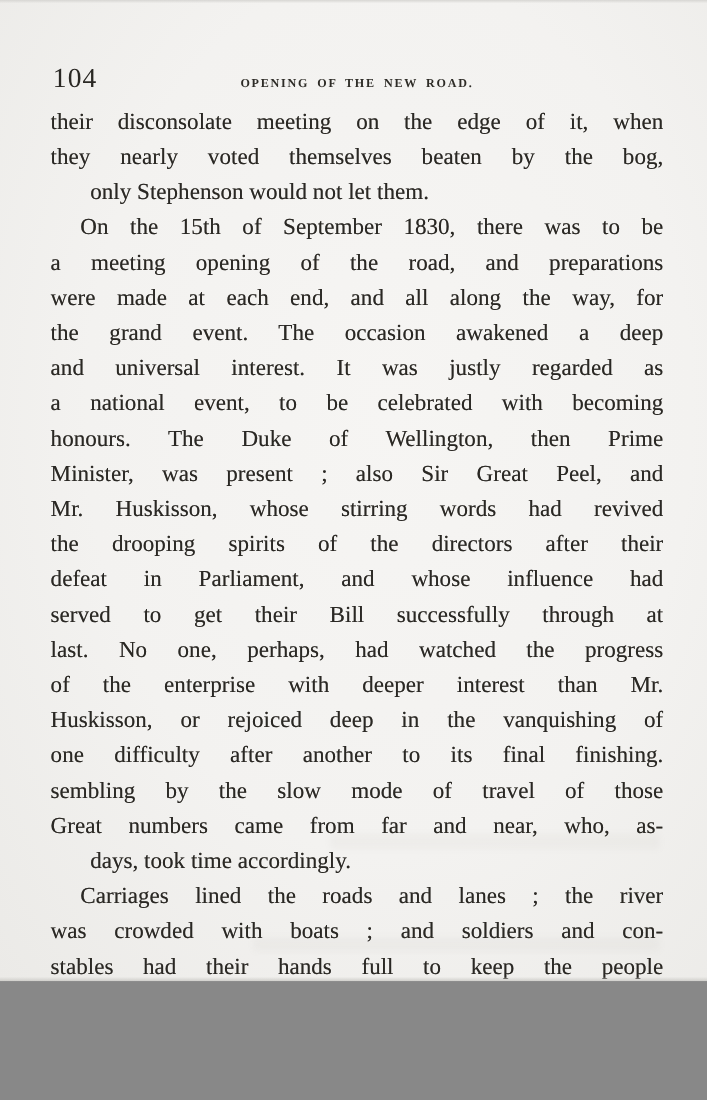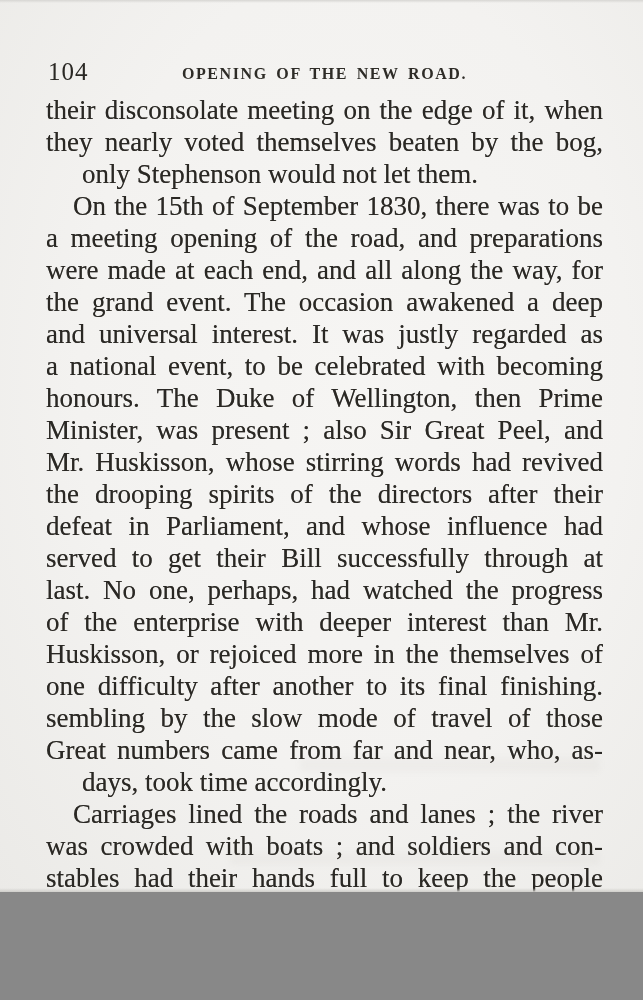--- a/index.html
+++ b/index.html
@@ -40,33 +40,33 @@
     line-height: 1;
     letter-spacing: 1px;
     color: #2a2824;
   }
   .running-header {
     position: absolute;
     left: 0;
     right: 0;
     bottom: 2px;
     text-align: center;
-    font-size: 16px;
+    font-size: 11px;
     font-weight: 700;
     letter-spacing: 1.6px;
     word-spacing: 3px;
     line-height: 1;
     color: #2e2c27;
   }
   .body-text {
     position: absolute;
     top: 94px;
     left: 46px;
     width: 557px;
-    font-size: 27px;
+    font-size: 21px;
     line-height: 32px;
     overflow: hidden;
     text-shadow: 0 0 0.5px rgba(43,40,34,0.55);
   }
   .para { margin: 0; padding: 0; }
   .line {
     text-align: justify;
     text-align-last: justify;
     text-justify: inter-word;
     white-space: nowrap;
@@ -109,21 +109,21 @@
       <div class="line">and universal interest.  It was justly regarded as</div>
       <div class="line">a national event, to be celebrated with becoming</div>
       <div class="line">honours.  The Duke of Wellington, then Prime</div>
       <div class="line">Minister, was present ; also Sir Great Peel, and</div>
       <div class="line">Mr. Huskisson, whose stirring words had revived</div>
       <div class="line">the drooping spirits of the directors after their</div>
       <div class="line">defeat in Parliament, and whose influence had</div>
       <div class="line">served to get their Bill successfully through at</div>
       <div class="line">last.  No one, perhaps, had watched the progress</div>
       <div class="line">of the enterprise with deeper interest than Mr.</div>
-      <div class="line">Huskisson, or rejoiced more in the themselves of</div>
+      <div class="line">Huskisson, or rejoiced deep in the vanquishing of</div>
       <div class="line">one difficulty after another to its final finishing.</div>
       <div class="line">sembling by the slow mode of travel of those</div>
       <div class="line">Great numbers came from far and near, who, as-</div>
       <div class="line endl">days, took time accordingly.</div>
     </div>
     <div class="para">
       <div class="line ind">Carriages lined the roads and lanes ; the river</div>
       <div class="line">was crowded with boats ; and soldiers and con-</div>
       <div class="line">stables had their hands full to keep the people</div>
       <div class="line endl">from the track.</div>

